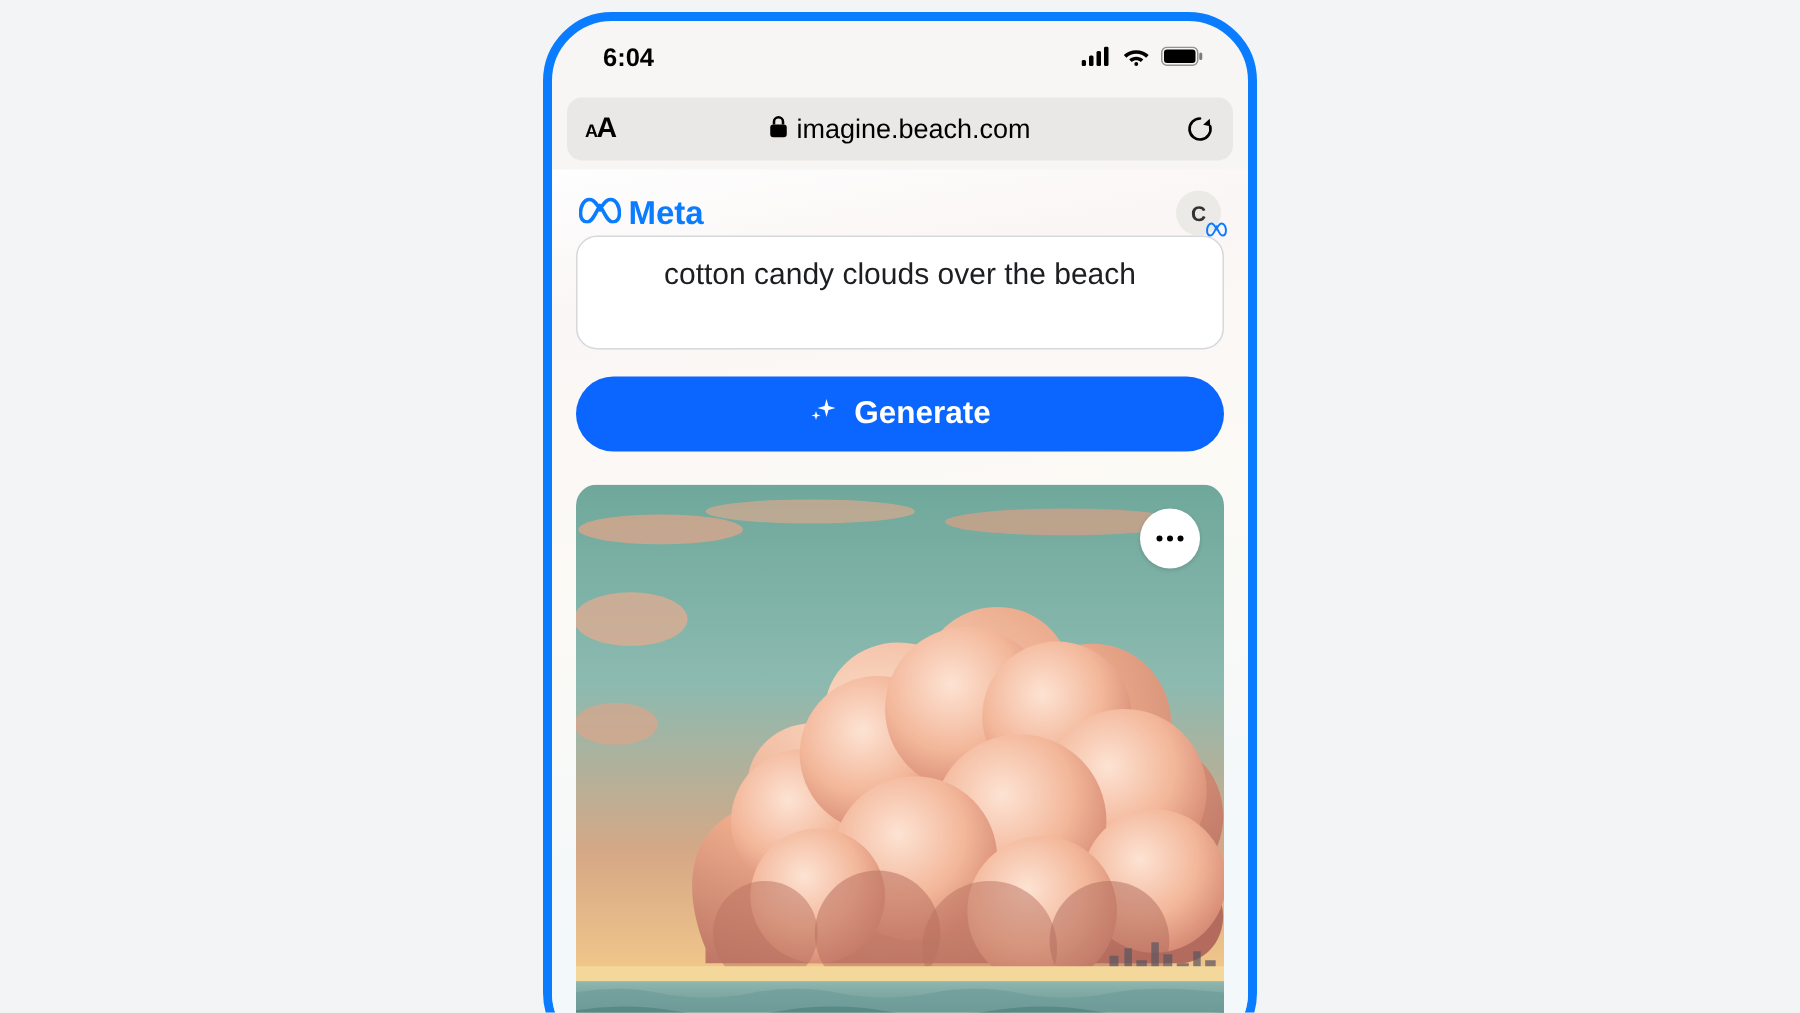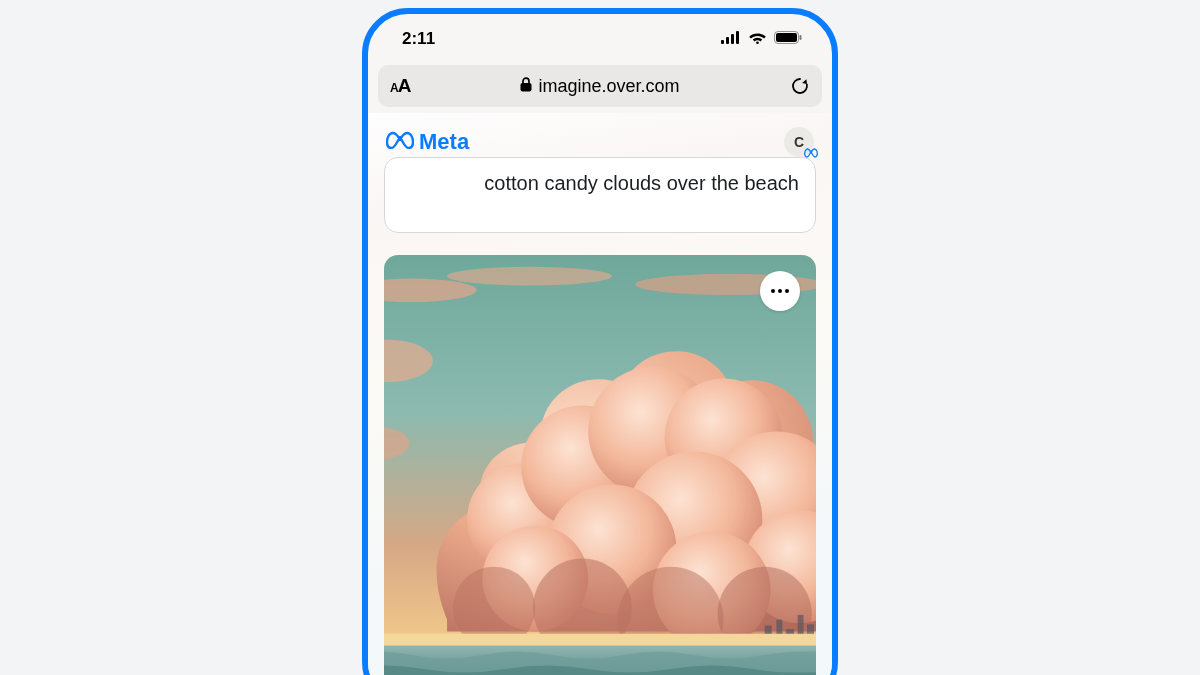--- a/index.html
+++ b/index.html
@@ -118,21 +118,21 @@
       bottom: -4px;
     }
     .prompt-box {
       background: #fff;
       border: 1px solid #d6d8dc;
       border-radius: 14px;
       height: 76px;
       padding: 14px 16px;
       color: #1c1e21;
       font-size: 20px;
-      text-align: right;
+      text-align: center;
     }
     .generate-btn {
       margin-top: 18px;
       height: 50px;
       background: #0a66ff;
       color: #fff;
       border: none;
       border-radius: 28px;
       font-size: 21px;
       font-weight: 600;
@@ -169,21 +169,21 @@
     .dots { display:flex; gap:3px; }
     .dots span { width:4px; height:4px; background:#000; border-radius:50%; }
   </style>
 </head>
 <body>
 
 <div class="phone">
   <div class="inner">
 
     <div class="status-bar">
-      <div>2:11</div>
+      <div>6:04</div>
       <div class="status-right">
         <span>
           <svg width="20" height="13" viewBox="0 0 20 13">
               <rect x="0" y="9" width="3" height="4" rx="1" fill="#000"></rect>
               <rect x="5" y="6" width="3" height="7" rx="1" fill="#000"></rect>
               <rect x="10" y="3" width="3" height="10" rx="1" fill="#000"></rect>
               <rect x="15" y="0" width="3" height="13" rx="1" fill="#000"></rect>
             </svg>
         </span>
         <span>
@@ -209,21 +209,21 @@
           <span class="small">A</span>
             <span class="big">A</span>
         </div>
         <div class="url-center">
           <span>
             <svg width="12" height="15" viewBox="0 0 12 15">
                 <rect x="0.5" y="6" width="11" height="8.5" rx="2" fill="#000"></rect>
                 <path d="M3 6 V4.2 a3 3 0 0 1 6 0 V6" fill="none" stroke="#000" stroke-width="1.7"></path>
               </svg>
           </span>
-          <span>imagine.over.com</span>
+          <span>imagine.beach.com</span>
         </div>
         <div class="reload">
           <svg width="20" height="20" viewBox="0 0 20 20">
               <path d="M10 3 a7 7 0 1 0 6.8 5.3" fill="none" stroke="#000" stroke-width="1.8" stroke-linecap="round"></path>
               <path d="M16.5 3.2 L16.9 8.1 L12.1 7.1 Z" fill="#000"></path>
             </svg>
         </div>
       </div>
     </div>
 
@@ -245,20 +245,29 @@
                 <path d="M3.5 1 C1.8 1 0.7 3.5 0.7 5.6 C0.7 7.8 1.7 9 3 9 C4.8 9 5.8 6 7 3.4 C8.2 6 9.2 9 11 9 C12.3 9 13.3 7.8 13.3 5.6 C13.3 3.5 12.2 1 10.5 1 C8.9 1 7.8 3 7 4.5 C6.2 3 5.1 1 3.5 1 Z" fill="none" stroke="#0a7cff" stroke-width="1.3"></path>
               </svg>
           </span>
         </div>
       </div>
 
       <div class="prompt-box">
         <span>cotton candy clouds over the beach</span>
       </div>
 
+      <button class="generate-btn">
+        <span>
+          <svg width="20" height="20" viewBox="0 0 20 20">
+              <path d="M12 3 L13.3 7.7 L18 9 L13.3 10.3 L12 15 L10.7 10.3 L6 9 L10.7 7.7 Z" fill="#fff"></path>
+              <path d="M5 11 L5.7 13.3 L8 14 L5.7 14.7 L5 17 L4.3 14.7 L2 14 L4.3 13.3 Z" fill="#fff"></path>
+            </svg>
+        </span>
+        <span>Generate</span>
+      </button>
 
       <div class="card">
         <svg viewBox="0 0 440 380" preserveAspectRatio="xMidYMid slice">
           <defs>
             <linearGradient id="sky" x1="0" y1="0" x2="0" y2="1">
               <stop offset="0" stop-color="#6fa89b"></stop>
                 <stop offset="0.35" stop-color="#8cbab0"></stop>
                 <stop offset="0.65" stop-color="#d6a886"></stop>
                 <stop offset="0.85" stop-color="#f0c68a"></stop>
                 <stop offset="1" stop-color="#f7dd9f"></stop>

